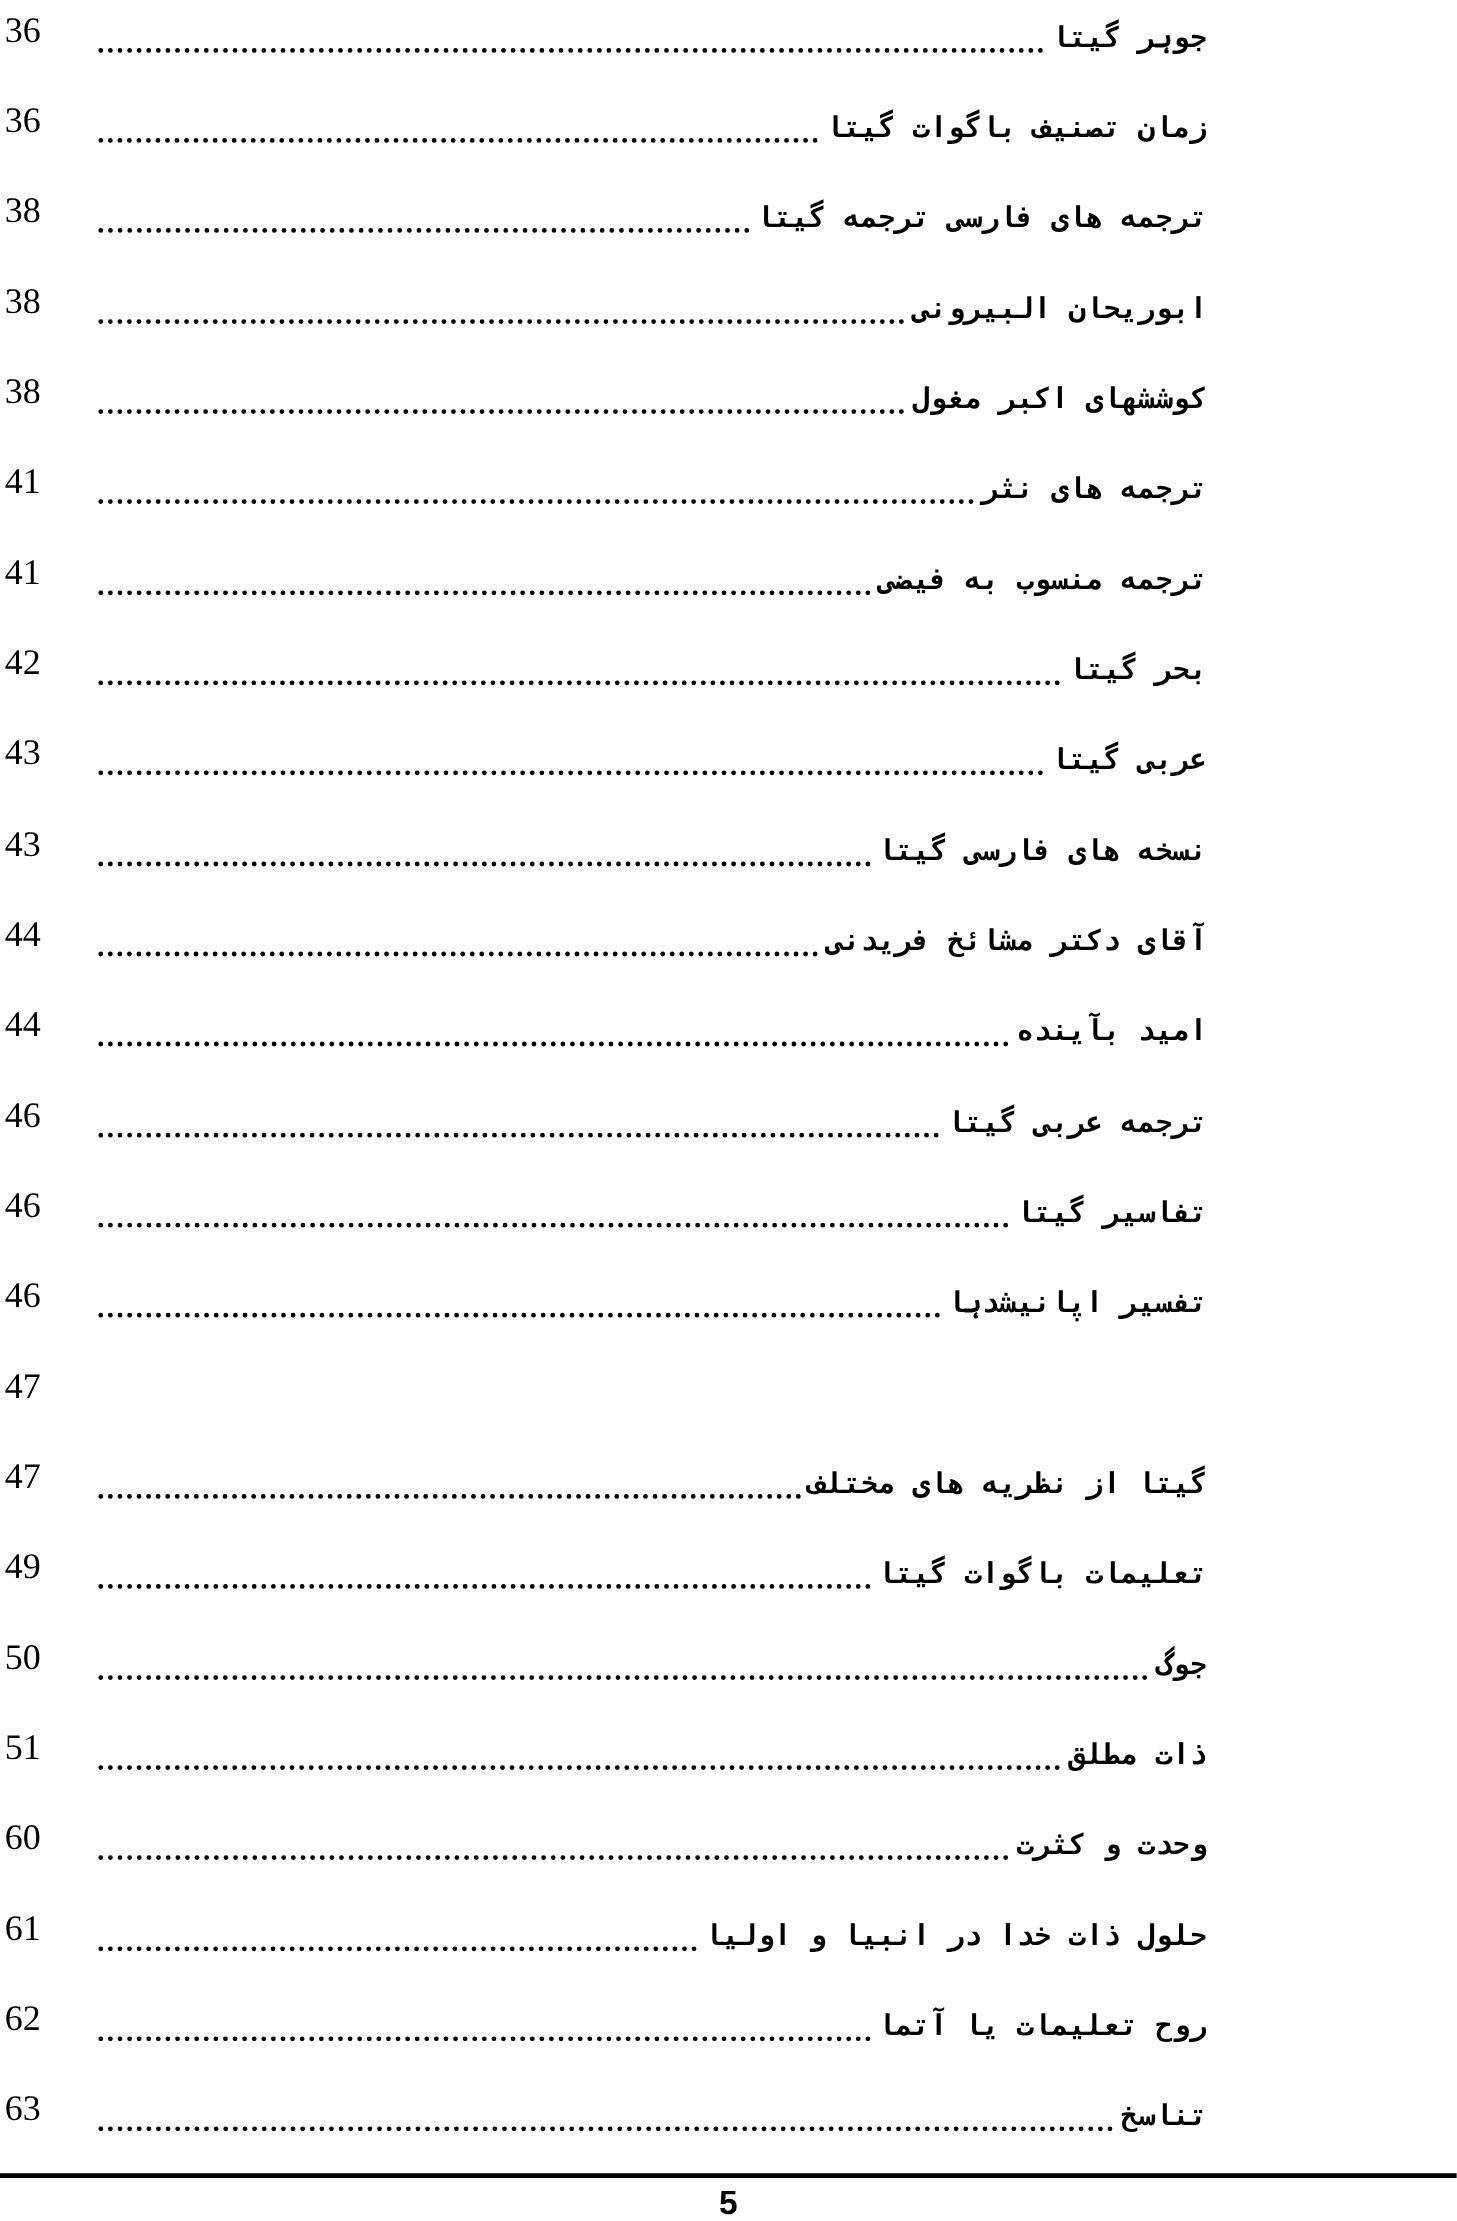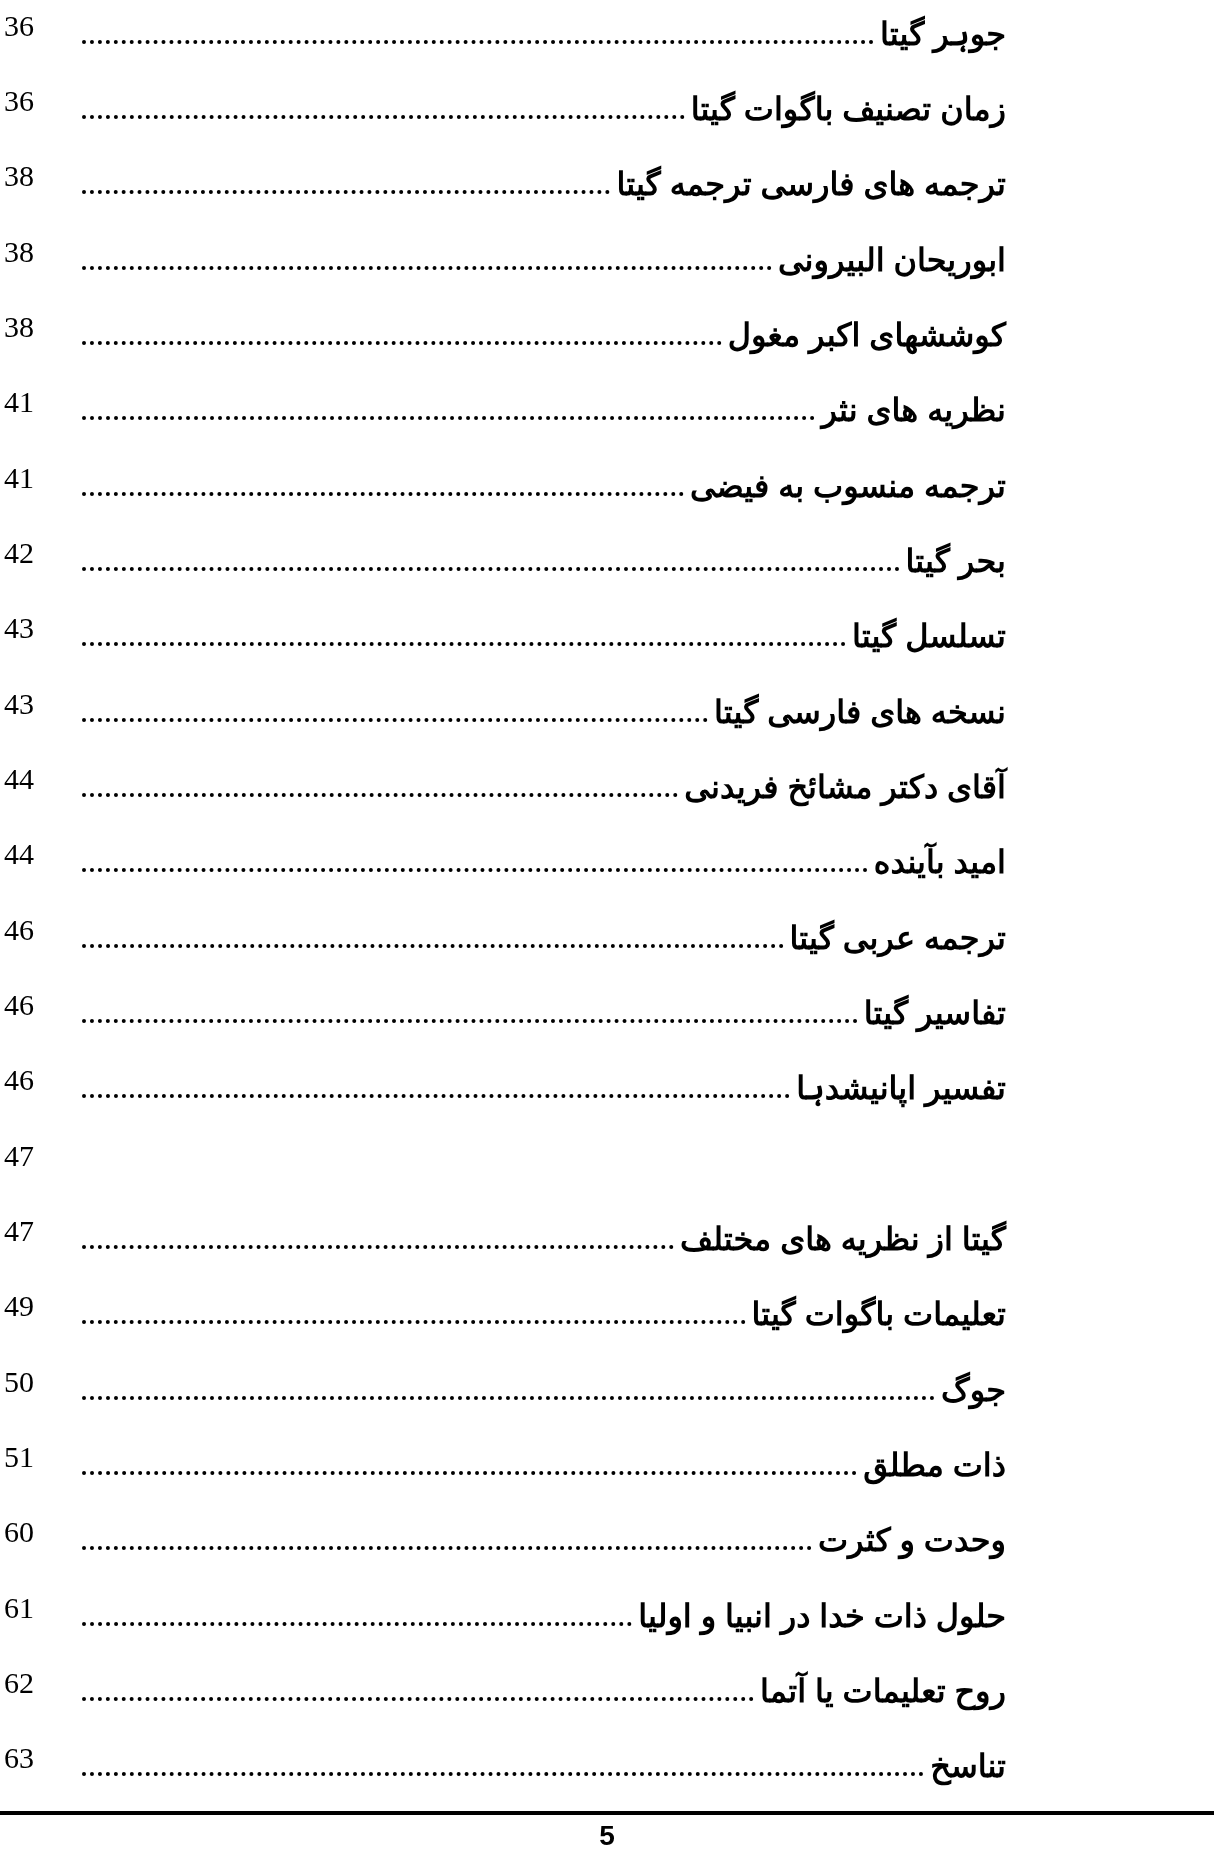--- a/index.html
+++ b/index.html
@@ -1,21 +1,21 @@
 <!DOCTYPE html>
 <html><head>
   <meta charset="utf-8">
   <style>
     html, body { margin: 0; padding: 0; background: #ffffff; }
     body { width: 1214px; height: 1851px; position: relative; overflow: hidden; font-family: "DejaVu Sans", sans-serif; color: #000; }
     .toc { position: absolute; left: 0; top: 0; width: 1214px; }
     .row { position: absolute; left: 0; width: 1072px; height: 60px; }
     .num { position: absolute; left: 4px; top: 4px; font-family: "Liberation Serif", serif; font-size: 30px; line-height: 40px; }
     .entry { position: absolute; right: 66px; left: 82px; top: 0; height: 56px; display: flex; flex-direction: row-reverse; align-items: flex-end; direction: ltr; }
-    .title { font-family: Liberation Sans, sans-serif; font-size: 32px; font-weight: bold; white-space: nowrap; direction: rtl; line-height: 48px; flex: 0 0 auto; }
+    .title { font-family: Liberation Mono, monospace; font-size: 24px; font-weight: bold; white-space: nowrap; direction: rtl; line-height: 48px; flex: 0 0 auto; }
     .leader { flex: 1 1 auto; border-bottom: 4px dotted #000; height: 0; margin: 0 6px 14px 0; }
     .rule { position: absolute; left: 0; top: 1811px; width: 1214px; height: 4px; background: #000; }
     .page-num { position: absolute; left: 0; width: 1214px; top: 1820px; text-align: center; font-family: "Liberation Sans", sans-serif; font-weight: bold; font-size: 28px; line-height: 32px; }
   </style>
 </head>
 <body>
 
 <div class="toc">
   <div class="row" style="top:2px">
       <span class="num">36</span>
@@ -48,42 +48,42 @@
   <div class="row" style="top:303px">
       <span class="num">38</span>
       <div class="entry">
         <span class="title">کوششهای اکبر مغول</span>
         <span class="leader"></span>
       </div>
     </div>
   <div class="row" style="top:378px">
       <span class="num">41</span>
       <div class="entry">
-        <span class="title">نظریه های نثر</span>
+        <span class="title">ترجمه های نثر</span>
         <span class="leader"></span>
       </div>
     </div>
   <div class="row" style="top:454px">
       <span class="num">41</span>
       <div class="entry">
         <span class="title">ترجمه منسوب به فیضی</span>
         <span class="leader"></span>
       </div>
     </div>
   <div class="row" style="top:529px">
       <span class="num">42</span>
       <div class="entry">
         <span class="title">بحر گیتا</span>
         <span class="leader"></span>
       </div>
     </div>
   <div class="row" style="top:604px">
       <span class="num">43</span>
       <div class="entry">
-        <span class="title">تسلسل گیتا</span>
+        <span class="title">عربی گیتا</span>
         <span class="leader"></span>
       </div>
     </div>
   <div class="row" style="top:680px">
       <span class="num">43</span>
       <div class="entry">
         <span class="title">نسخه های فارسی گیتا</span>
         <span class="leader"></span>
       </div>
     </div>

